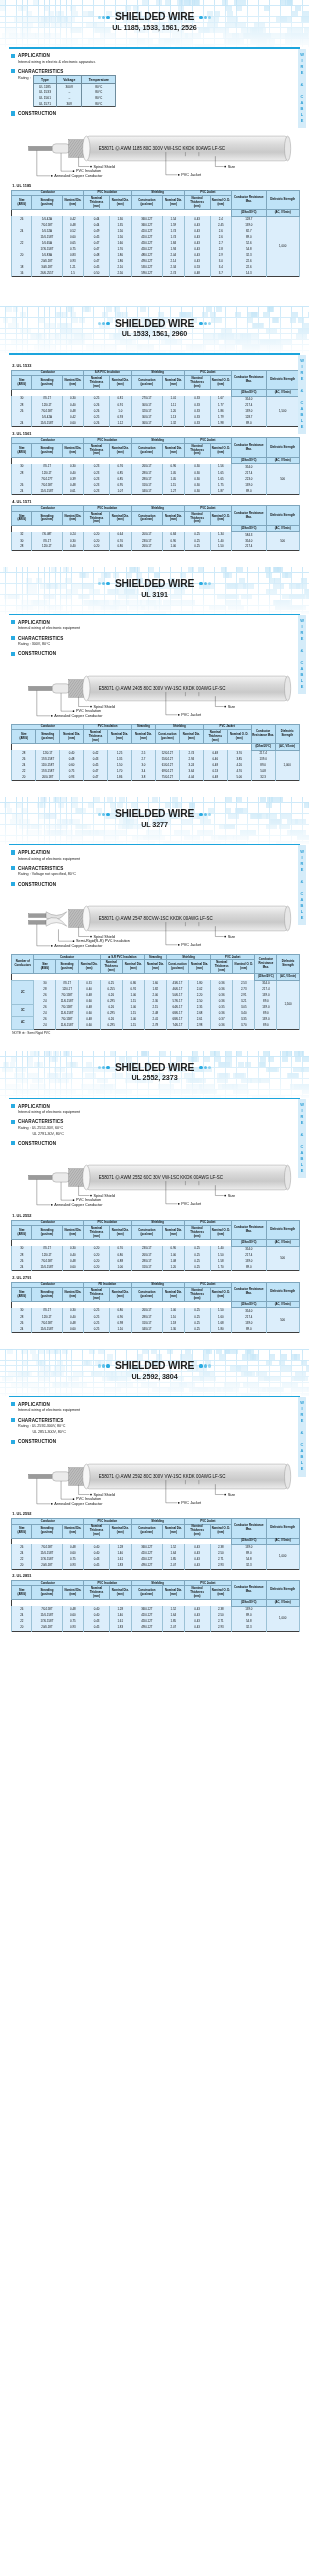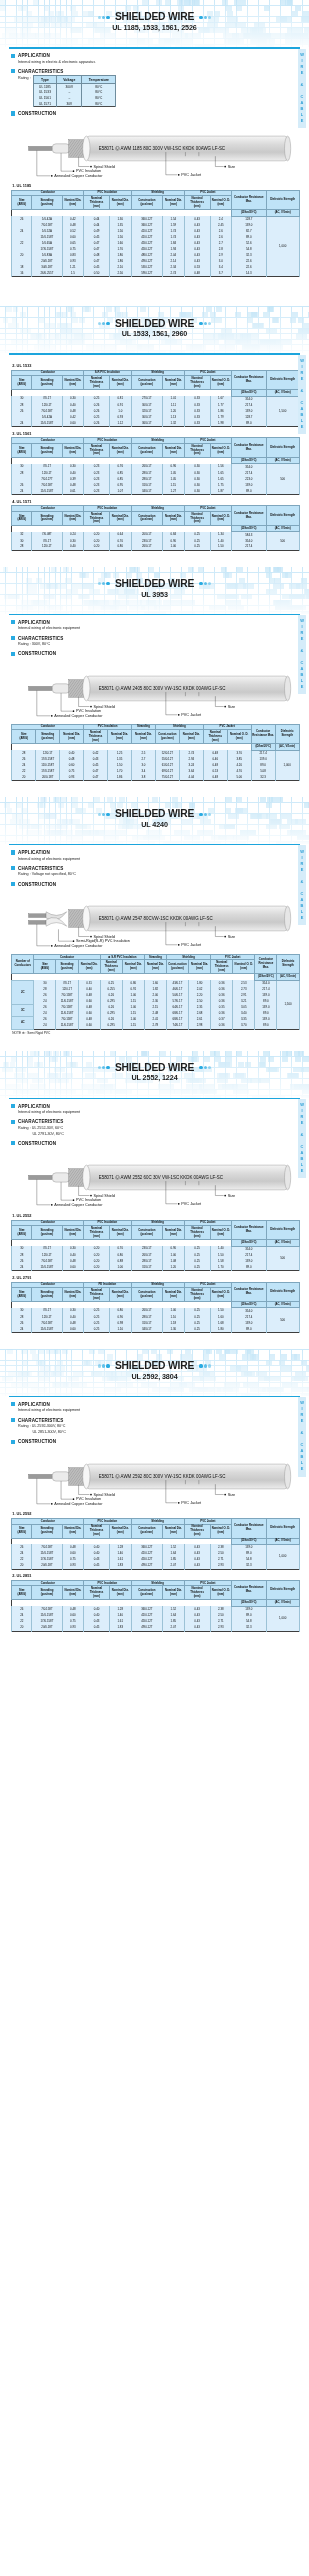--- a/index.html
+++ b/index.html
@@ -1183,21 +1183,21 @@
           <div class="blk" style="left:169px;top:11px;width:5.5px;height:5.5px;opacity:0.52"></div>
           <div class="blk" style="left:235px;top:16.4px;width:11px;height:5.5px;opacity:0.63"></div>
         </div>
     <div class="banner-fade"></div>
     <div class="banner-title">
       <div>
         <span class="dots left"><i></i><i></i><i></i></span>
         <span class="title-main">SHIELDED WIRE</span>
         <span class="dots right"><i></i><i></i><i></i></span>
       </div>
-      <div class="title-sub">UL 3953</div>
+      <div class="title-sub">UL 3191</div>
     </div>
   </div>
   <div class="rule"></div>
       <div class="sidetab">
         <span>W</span>
         <span>I</span>
         <span>R</span>
         <span>E</span>
         <span>&nbsp;</span>
         <span>&amp;</span>
@@ -1530,21 +1530,21 @@
           <div class="blk" style="left:270px;top:22px;width:11px;height:5.5px;opacity:0.69"></div>
           <div class="blk" style="left:287px;top:33px;width:16.4px;height:5.5px;opacity:0.71"></div>
         </div>
     <div class="banner-fade"></div>
     <div class="banner-title">
       <div>
         <span class="dots left"><i></i><i></i><i></i></span>
         <span class="title-main">SHIELDED WIRE</span>
         <span class="dots right"><i></i><i></i><i></i></span>
       </div>
-      <div class="title-sub">UL 4240</div>
+      <div class="title-sub">UL 3277</div>
     </div>
   </div>
   <div class="rule"></div>
       <div class="sidetab">
         <span>W</span>
         <span>I</span>
         <span>R</span>
         <span>E</span>
         <span>&nbsp;</span>
         <span>&amp;</span>
@@ -1923,21 +1923,21 @@
           <div class="blk" style="left:263px;top:0px;width:5.5px;height:5.5px;opacity:0.68"></div>
           <div class="blk" style="left:15.7px;top:27px;width:11px;height:5.5px;opacity:0.28"></div>
         </div>
     <div class="banner-fade"></div>
     <div class="banner-title">
       <div>
         <span class="dots left"><i></i><i></i><i></i></span>
         <span class="title-main">SHIELDED WIRE</span>
         <span class="dots right"><i></i><i></i><i></i></span>
       </div>
-      <div class="title-sub">UL 2552, 1224</div>
+      <div class="title-sub">UL 2552, 2373</div>
     </div>
   </div>
   <div class="rule"></div>
       <div class="sidetab">
         <span>W</span>
         <span>I</span>
         <span>R</span>
         <span>E</span>
         <span>&nbsp;</span>
         <span>&amp;</span>

